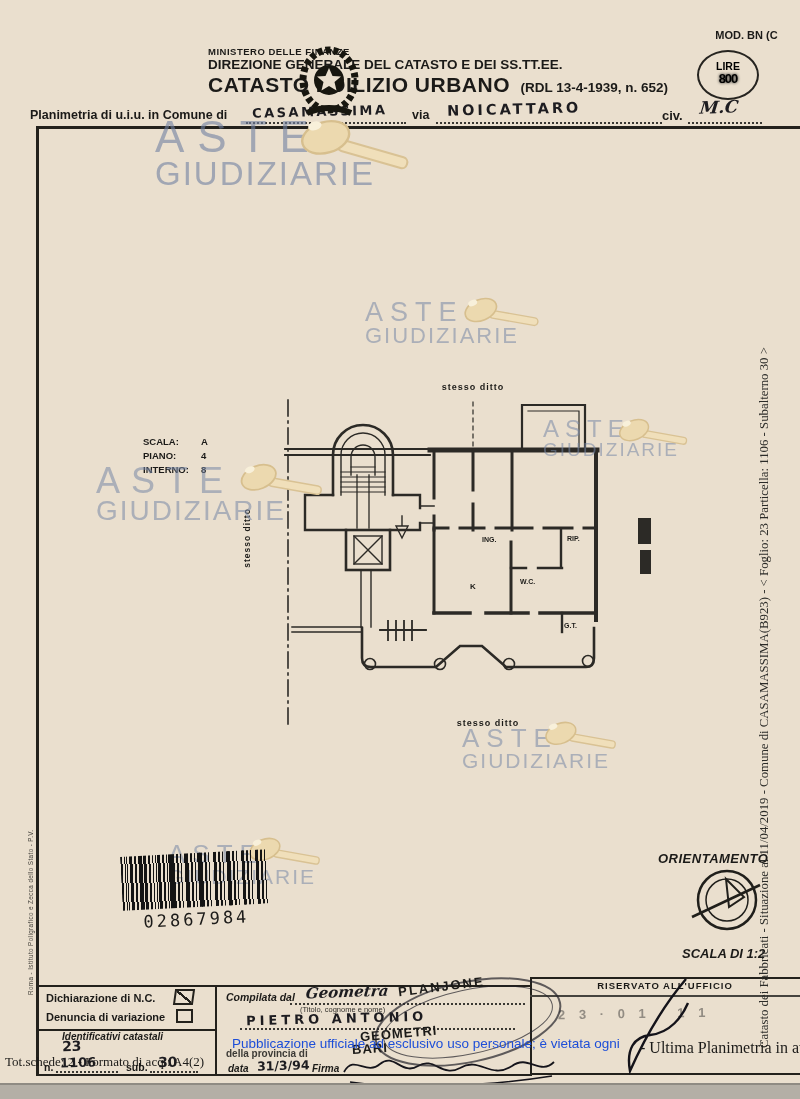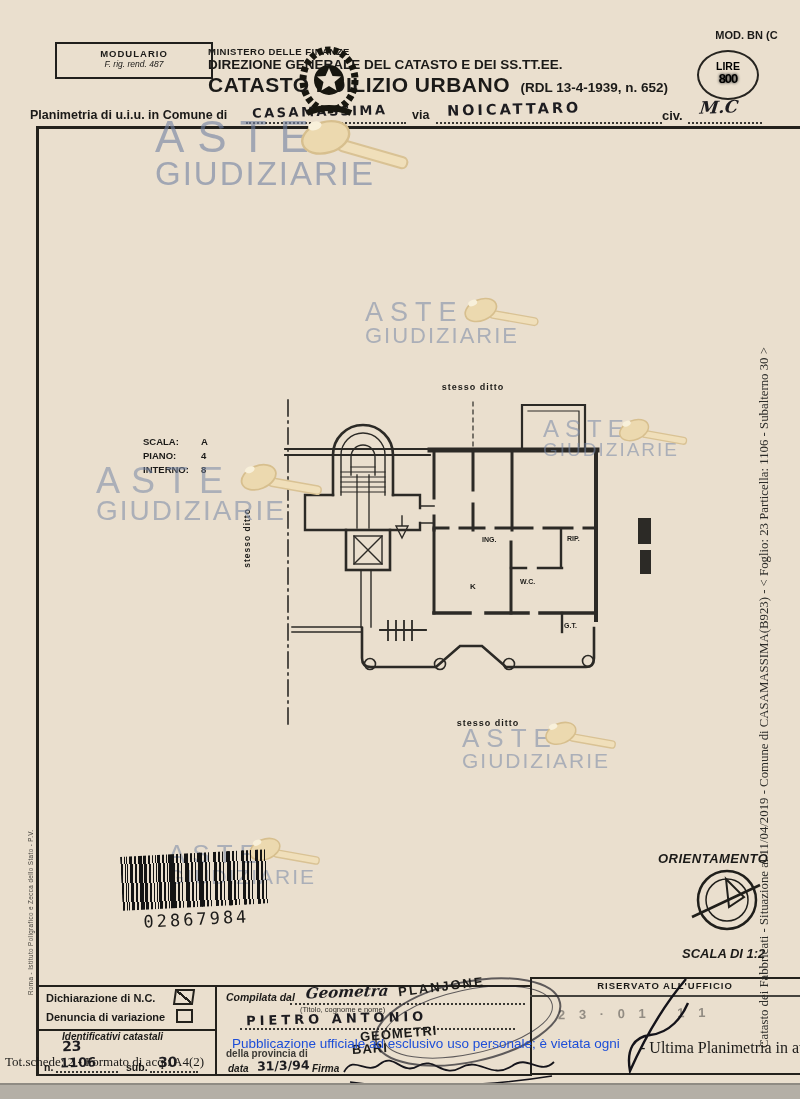--- a/index.html
+++ b/index.html
@@ -34,24 +34,20 @@
       <ellipse cx="16" cy="12" rx="14" ry="9" fill="#ecd9af" stroke="#d7bf8e" stroke-width="1.4" transform="rotate(-22 16 12)"></ellipse>
       <ellipse cx="9" cy="6" rx="4" ry="2.5" fill="#f8f0da" transform="rotate(-22 9 6)"></ellipse>
     </g>
   </defs>
 </svg>
 
 <div id="page">
 
   <div class="t b" style="left:698px;top:29px;width:97px;text-align:center;font-size:11px">MOD. BN (C</div>
 
-  <div style="position:absolute;left:55px;top:42px;width:158px;height:37px;border:2px solid #201f1c;z-index:2">
-    <div class="t b" style="position:static;display:block;text-align:center;font-size:9.5px;letter-spacing:1px;margin-top:4px">MODULARIO</div>
-    <div class="t i" style="position:static;display:block;text-align:center;font-size:8.5px">F. rig. rend. 487</div>
-  </div>
 
   <svg style="position:absolute;left:297px;top:44px;z-index:2" width="64" height="76" viewBox="0 0 64 76">
     <ellipse cx="32" cy="36" rx="26" ry="30" fill="none" stroke="#17160f" stroke-width="7" stroke-dasharray="5 3"></ellipse>
     <circle cx="32" cy="36" r="15" fill="#17160f"></circle>
     <path d="M32,24 L35.5,32 L44,32.5 L37.5,38 L39.5,46.5 L32,42 L24.5,46.5 L26.5,38 L20,32.5 L28.5,32 Z" fill="#eadfce"></path>
     <path d="M10,69 Q32,59 54,69" stroke="#17160f" stroke-width="6" fill="none"></path>
   </svg>
 
   <div class="t b" style="left:208px;top:46px;font-size:9.5px;letter-spacing:.5px">MINISTERO DELLE FINANZE</div>
   <div class="t b" style="left:208px;top:57px;font-size:13.5px">DIREZIONE GENERALE DEL CATASTO E DEI SS.TT.EE.</div>

